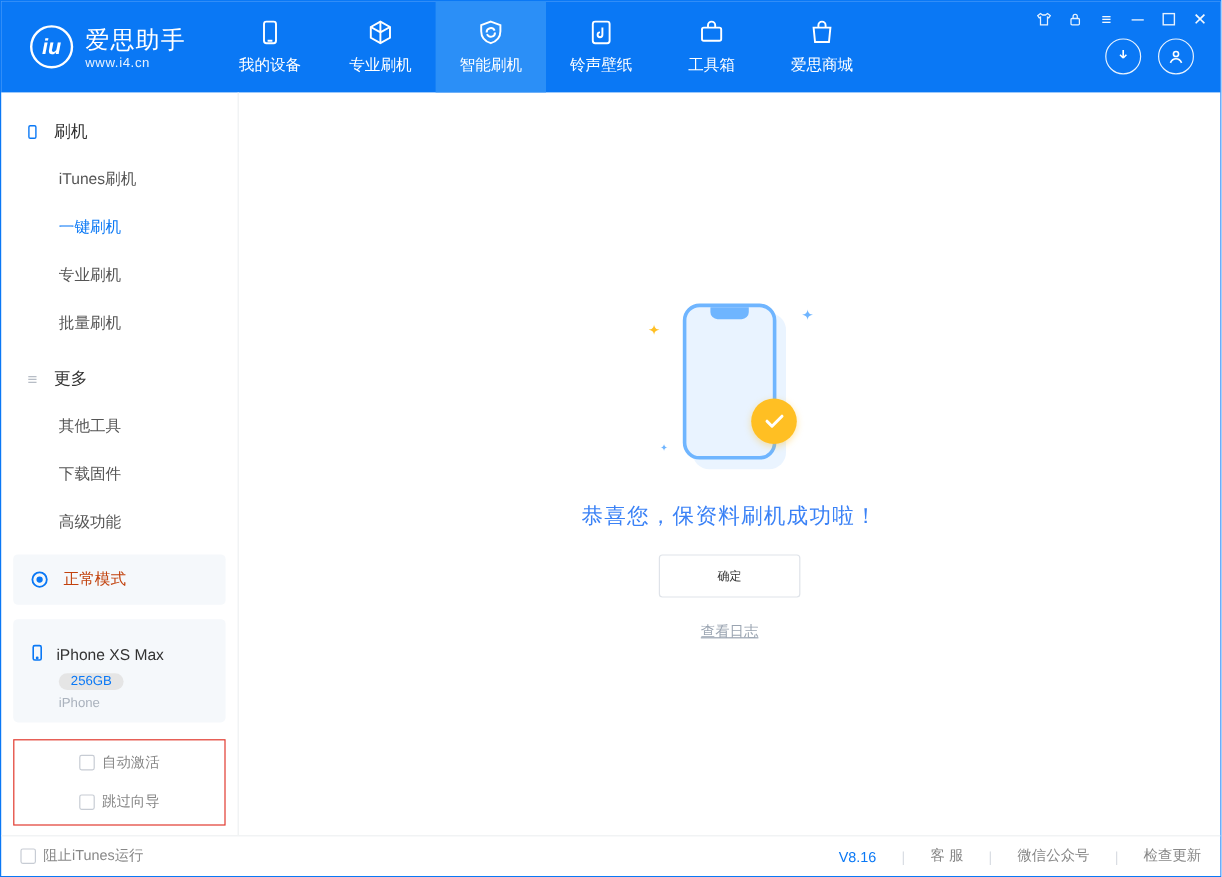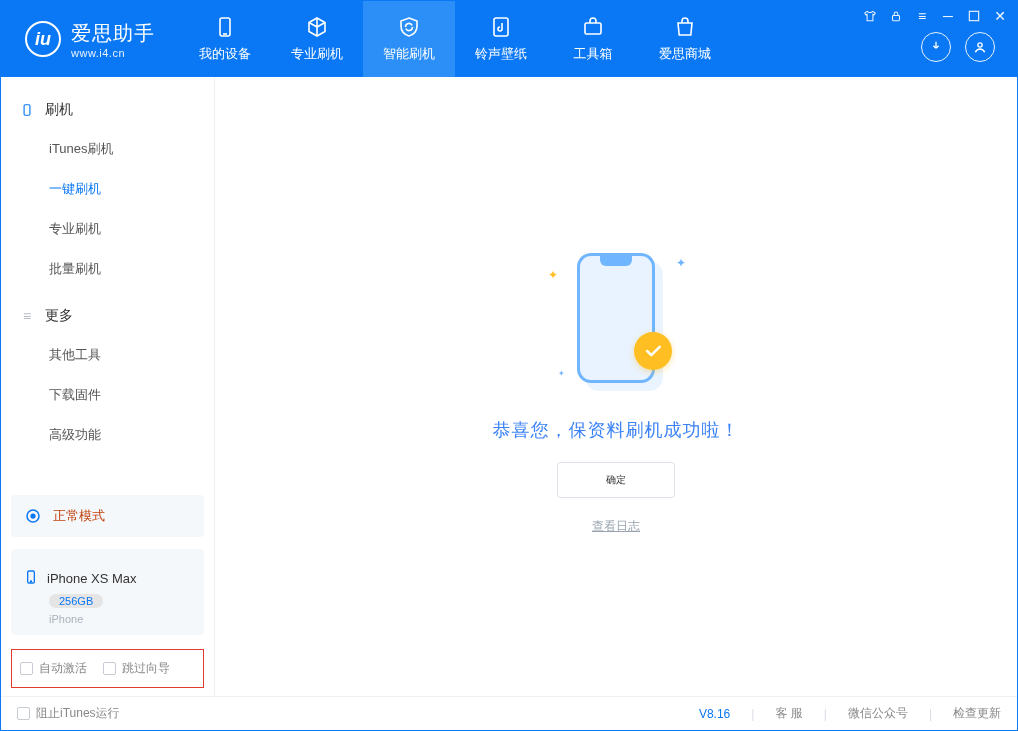--- a/index.html
+++ b/index.html
@@ -12,34 +12,34 @@
 .brand-text-sub { font-size: 11px; opacity: .9; letter-spacing: .5px; }
 .navtabs { display: flex; align-items: stretch; margin-left: 6px; }
 .navtab { width: 92px; display: flex; flex-direction: column; align-items: center; justify-content: center; gap: 6px; cursor: pointer; font-size: 13px; }
 .navtab.active { background: #2b8ff7; }
 .navtab svg { width: 24px; height: 24px; }
 .window-controls { position: absolute; right: 10px; top: 8px; display: flex; gap: 12px; align-items: center; }
 .window-controls span, .window-controls svg { color:#fff; cursor: pointer; width:14px; height:14px; display:flex; align-items:center; justify-content:center; font-size:14px; opacity:.95;}
 .user-area { margin-left: auto; display: flex; align-items: center; gap: 14px; padding-right: 22px; padding-top: 16px;}
 .circ-btn { width: 30px; height: 30px; border: 1.6px solid rgba(255,255,255,.9); border-radius: 50%; display:flex; align-items:center; justify-content:center; cursor:pointer; }
 .body { flex: 1; display: flex; min-height: 0; }
-.sidebar { width: 214px; border-right: 1px solid #eef0f2; display:flex; flex-direction:column; padding-top: 14px;}
+.sidebar { width: 198px; border-right: 1px solid #eef0f2; display:flex; flex-direction:column; padding-top: 14px;}
 .side-section-header { display:flex; align-items:center; gap:10px; padding: 10px 18px; font-size:14px; color:#333; font-weight:500;}
 .side-section-header .hicon{ color:#0a78f5; width:16px; height:16px; display:flex; align-items:center; justify-content:center;}
 .side-item { padding: 11px 18px 11px 48px; font-size: 13px; color:#555; cursor:pointer; }
 .side-item.active { color:#0a78f5; }
 .sidebar-spacer { flex:1; }
 .side-card { margin: 6px 10px; background:#f5f8fb; border-radius:4px; padding:11px 12px; display:flex; align-items:center; gap:10px; font-size:13px; color:#c2410c;}
 .side-card .cicon{ width:20px;height:20px; color:#0a78f5; display:flex; align-items:center; justify-content:center;}
 .device-card{ margin:6px 10px 8px; background:#f5f8fb; border-radius:4px; padding:10px 12px;}
 .device-card .dname{ font-size:13px; color:#333; font-weight:500; display:flex; align-items:center; gap:8px;margin-top:10px;}
 .device-card .dname .cicon{color:#0a78f5;}
 .device-card .dcap{ display:inline-block; margin-top:6px; margin-left:26px; background:#e5e5e5; color:#0a78f5; border-radius:10px; padding:1px 10px; font-size:11px;}
 .device-card .dtype{ margin-left:26px; margin-top:4px; font-size:11px; color:#aab2bd;}
-.redbox { border:1.5px solid #e13a2f; margin: 6px 10px 8px; padding: 10px 8px; display:flex; gap:16px; align-items:center;}
+.redbox { border:1.5px solid #e13a2f; margin: 6px 10px 8px; padding: 10px 8px; display:flex; gap:16px; align-items:center;flex-direction:column;}
 .chk { display:flex; align-items:center; gap:6px; font-size:12px; color:#888; cursor:pointer;}
 .chk .box{ width:13px; height:13px; border:1px solid #c7ccd4; border-radius:2px; background:#fff;}
 .content { flex:1; display:flex; flex-direction:column; align-items:center; justify-content:center; gap: 20px; position:relative;}
 .success-illus { position:relative; width:160px; height:160px; display:flex; align-items:center; justify-content:center;}
 .phone { width:78px; height:130px; border:3px solid #6fb5ff; border-radius:14px; background:#e9f3ff; position:relative; box-shadow: 8px 8px 0 0 rgba(111,181,255,.15);}
 .phone .notch{ position:absolute; top:0; left:50%; transform:translateX(-50%); width:32px; height:10px; background:#6fb5ff; border-radius:0 0 6px 6px;}
 .badge{ position:absolute; right:24px; bottom:28px; width:38px; height:38px; background:#ffbf23; border-radius:50%; display:flex; align-items:center; justify-content:center; color:#fff; box-shadow:0 2px 6px rgba(255,191,35,.4);}
 .sparkle{ position:absolute; color:#ffbf23; font-size:12px;}
 .msg { font-size:18px; color:#3b82f6; letter-spacing:1px;}
 .okbtn { border:1px solid #dfe3e9; background:#fff; color:#333; font-size:10px; padding: 10px 48px; border-radius:3px; cursor:pointer;}

